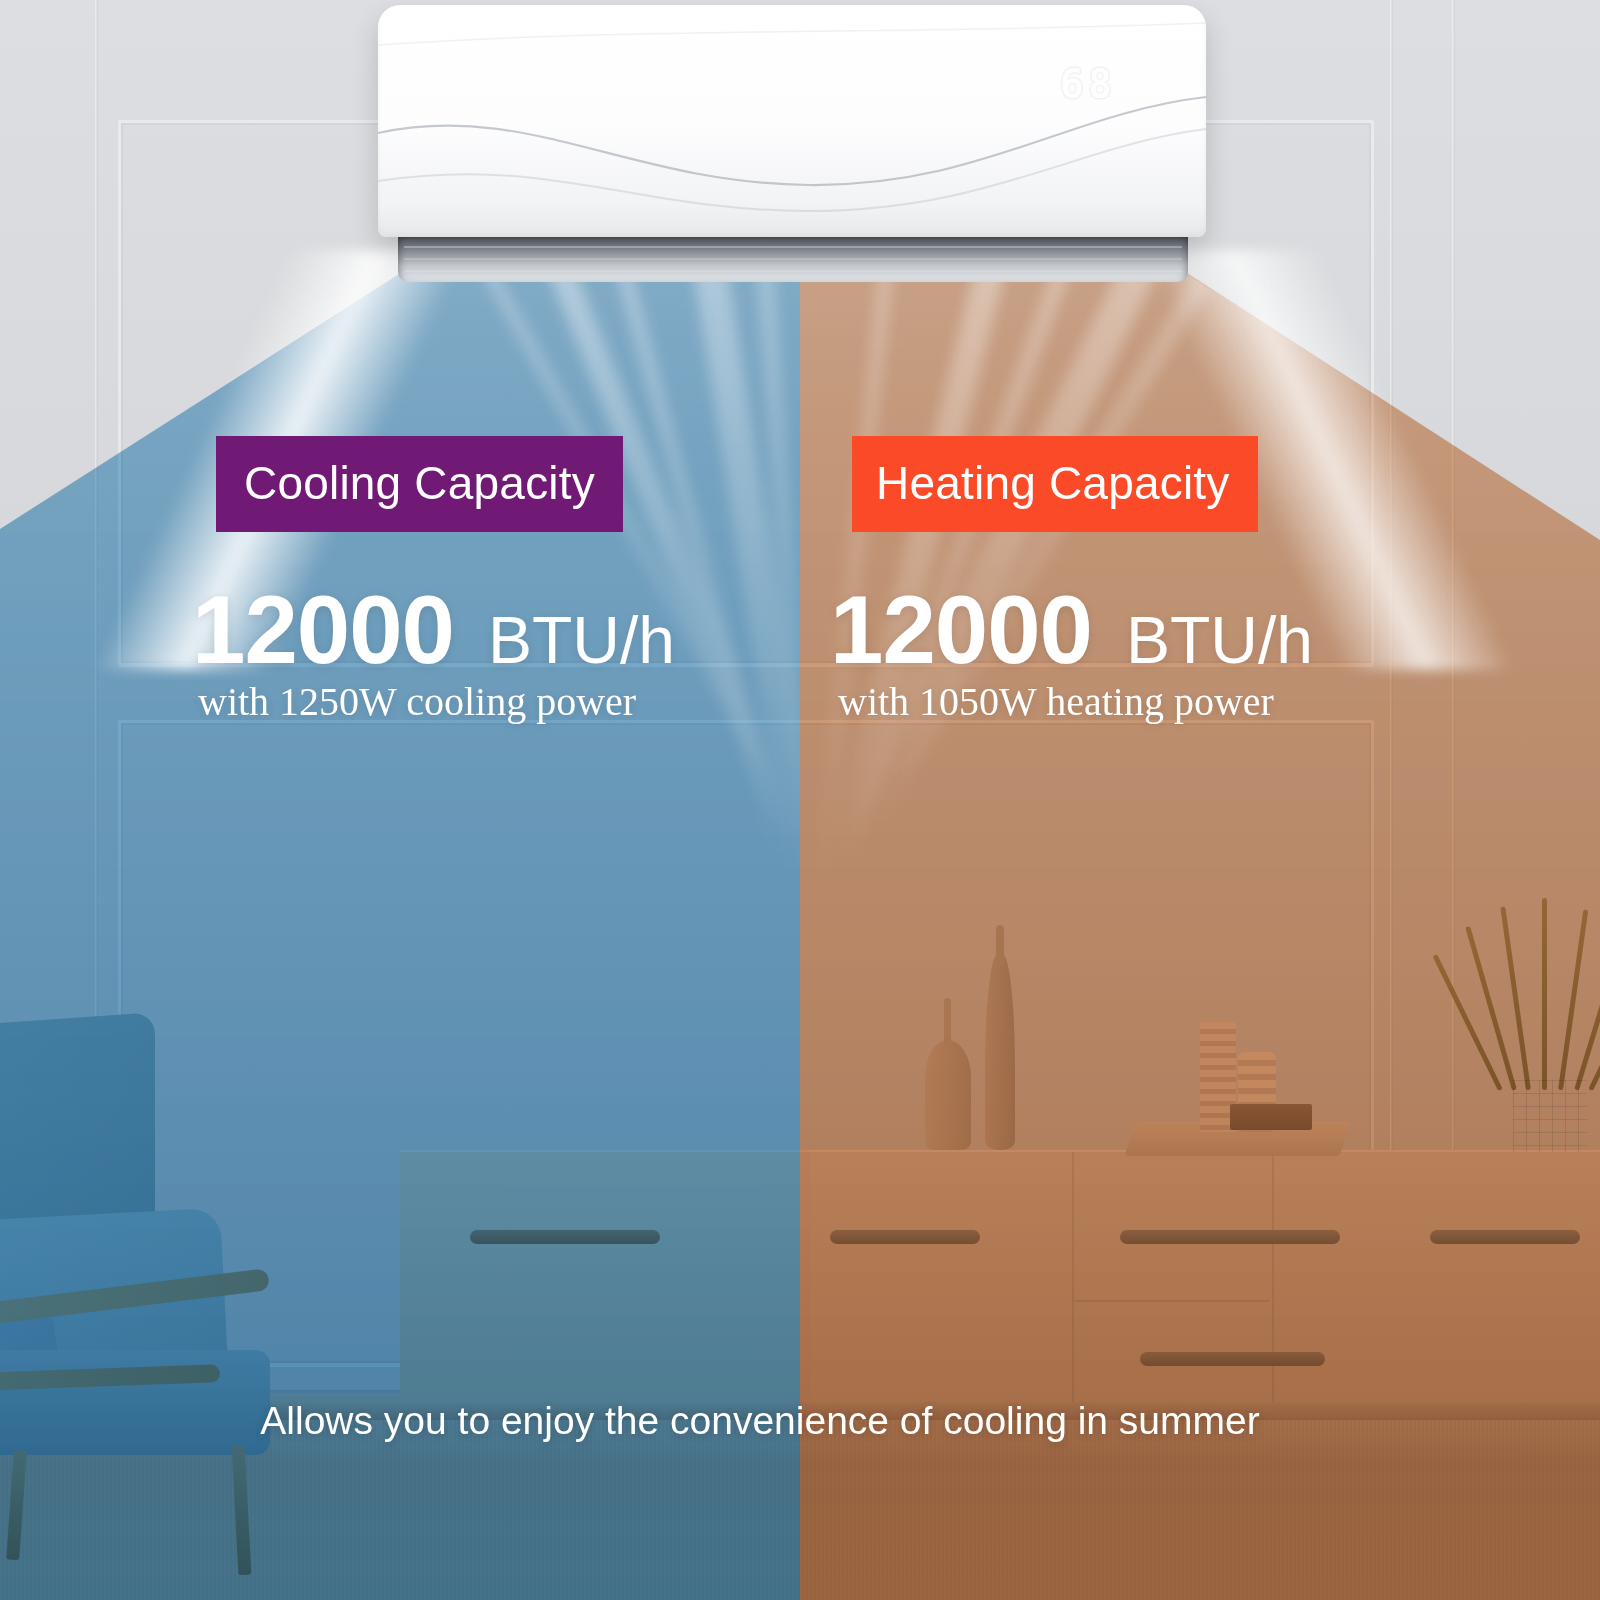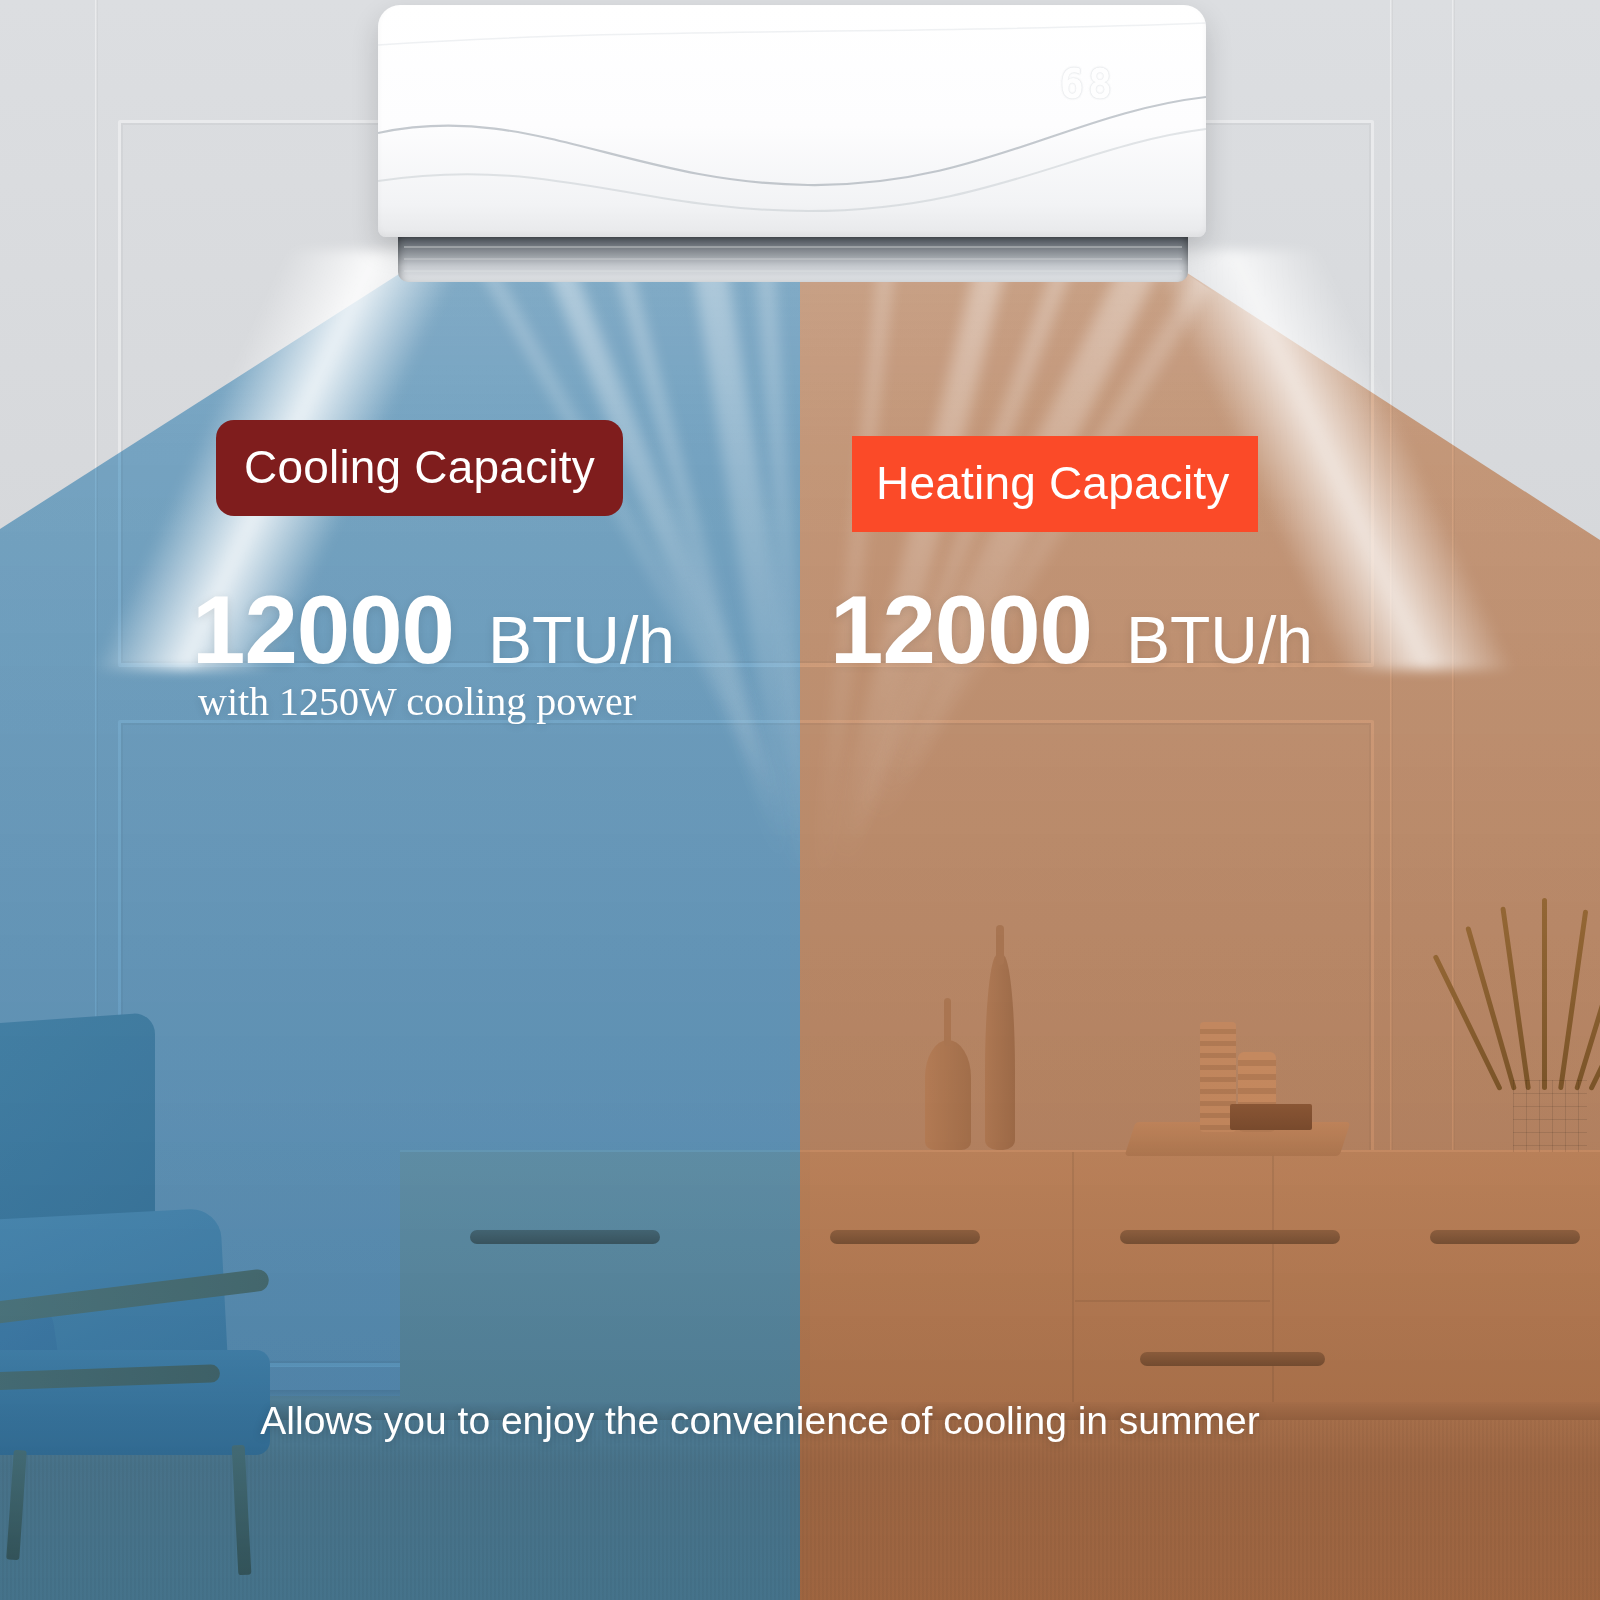--- a/index.html
+++ b/index.html
@@ -198,21 +198,21 @@
   }
 
   
   .badge{
     position:absolute;display:inline-block;
     color:#fff;font-size:46px;line-height:1;
     padding:24px 28px 26px 28px;
     letter-spacing:.2px;
     white-space:nowrap;
   }
-  #badge-cool{left:216px;top:420px;background:#7f1d1d;border-radius:18px;}
+  #badge-cool{left:216px;top:436px;background:#701a75;}
   #badge-heat{left:852px;top:436px;background:#fb4a28;padding-left:24px;}
 
   .capline{
     position:absolute;color:#fff;white-space:nowrap;
     display:flex;align-items:baseline;gap:18px;
     text-shadow:0 2px 10px rgba(0,0,0,.10);
   }
   .capnum{font-size:96px;font-weight:700;letter-spacing:-1px;line-height:1;}
   .capunit{font-size:66px;font-weight:400;letter-spacing:0px;line-height:1;margin-left:16px;}
   #cap-cool{left:192px;top:582px;}
@@ -348,18 +348,19 @@
   <div class="capline" id="cap-cool">
     <span class="capnum">12000</span>
     <span class="capunit">BTU/h</span>
   </div>
   <div class="subline" id="sub-cool">with 1250W cooling power</div>
 
   <div class="capline" id="cap-heat">
     <span class="capnum">12000</span>
     <span class="capunit">BTU/h</span>
   </div>
+  <div class="subline" id="sub-heat">with 1050W heating power</div>
 
   <div class="desc">
     <div>Allows you to enjoy the convenience of cooling in summer</div>
   </div>
 
 </div>
 
 </body></html>

